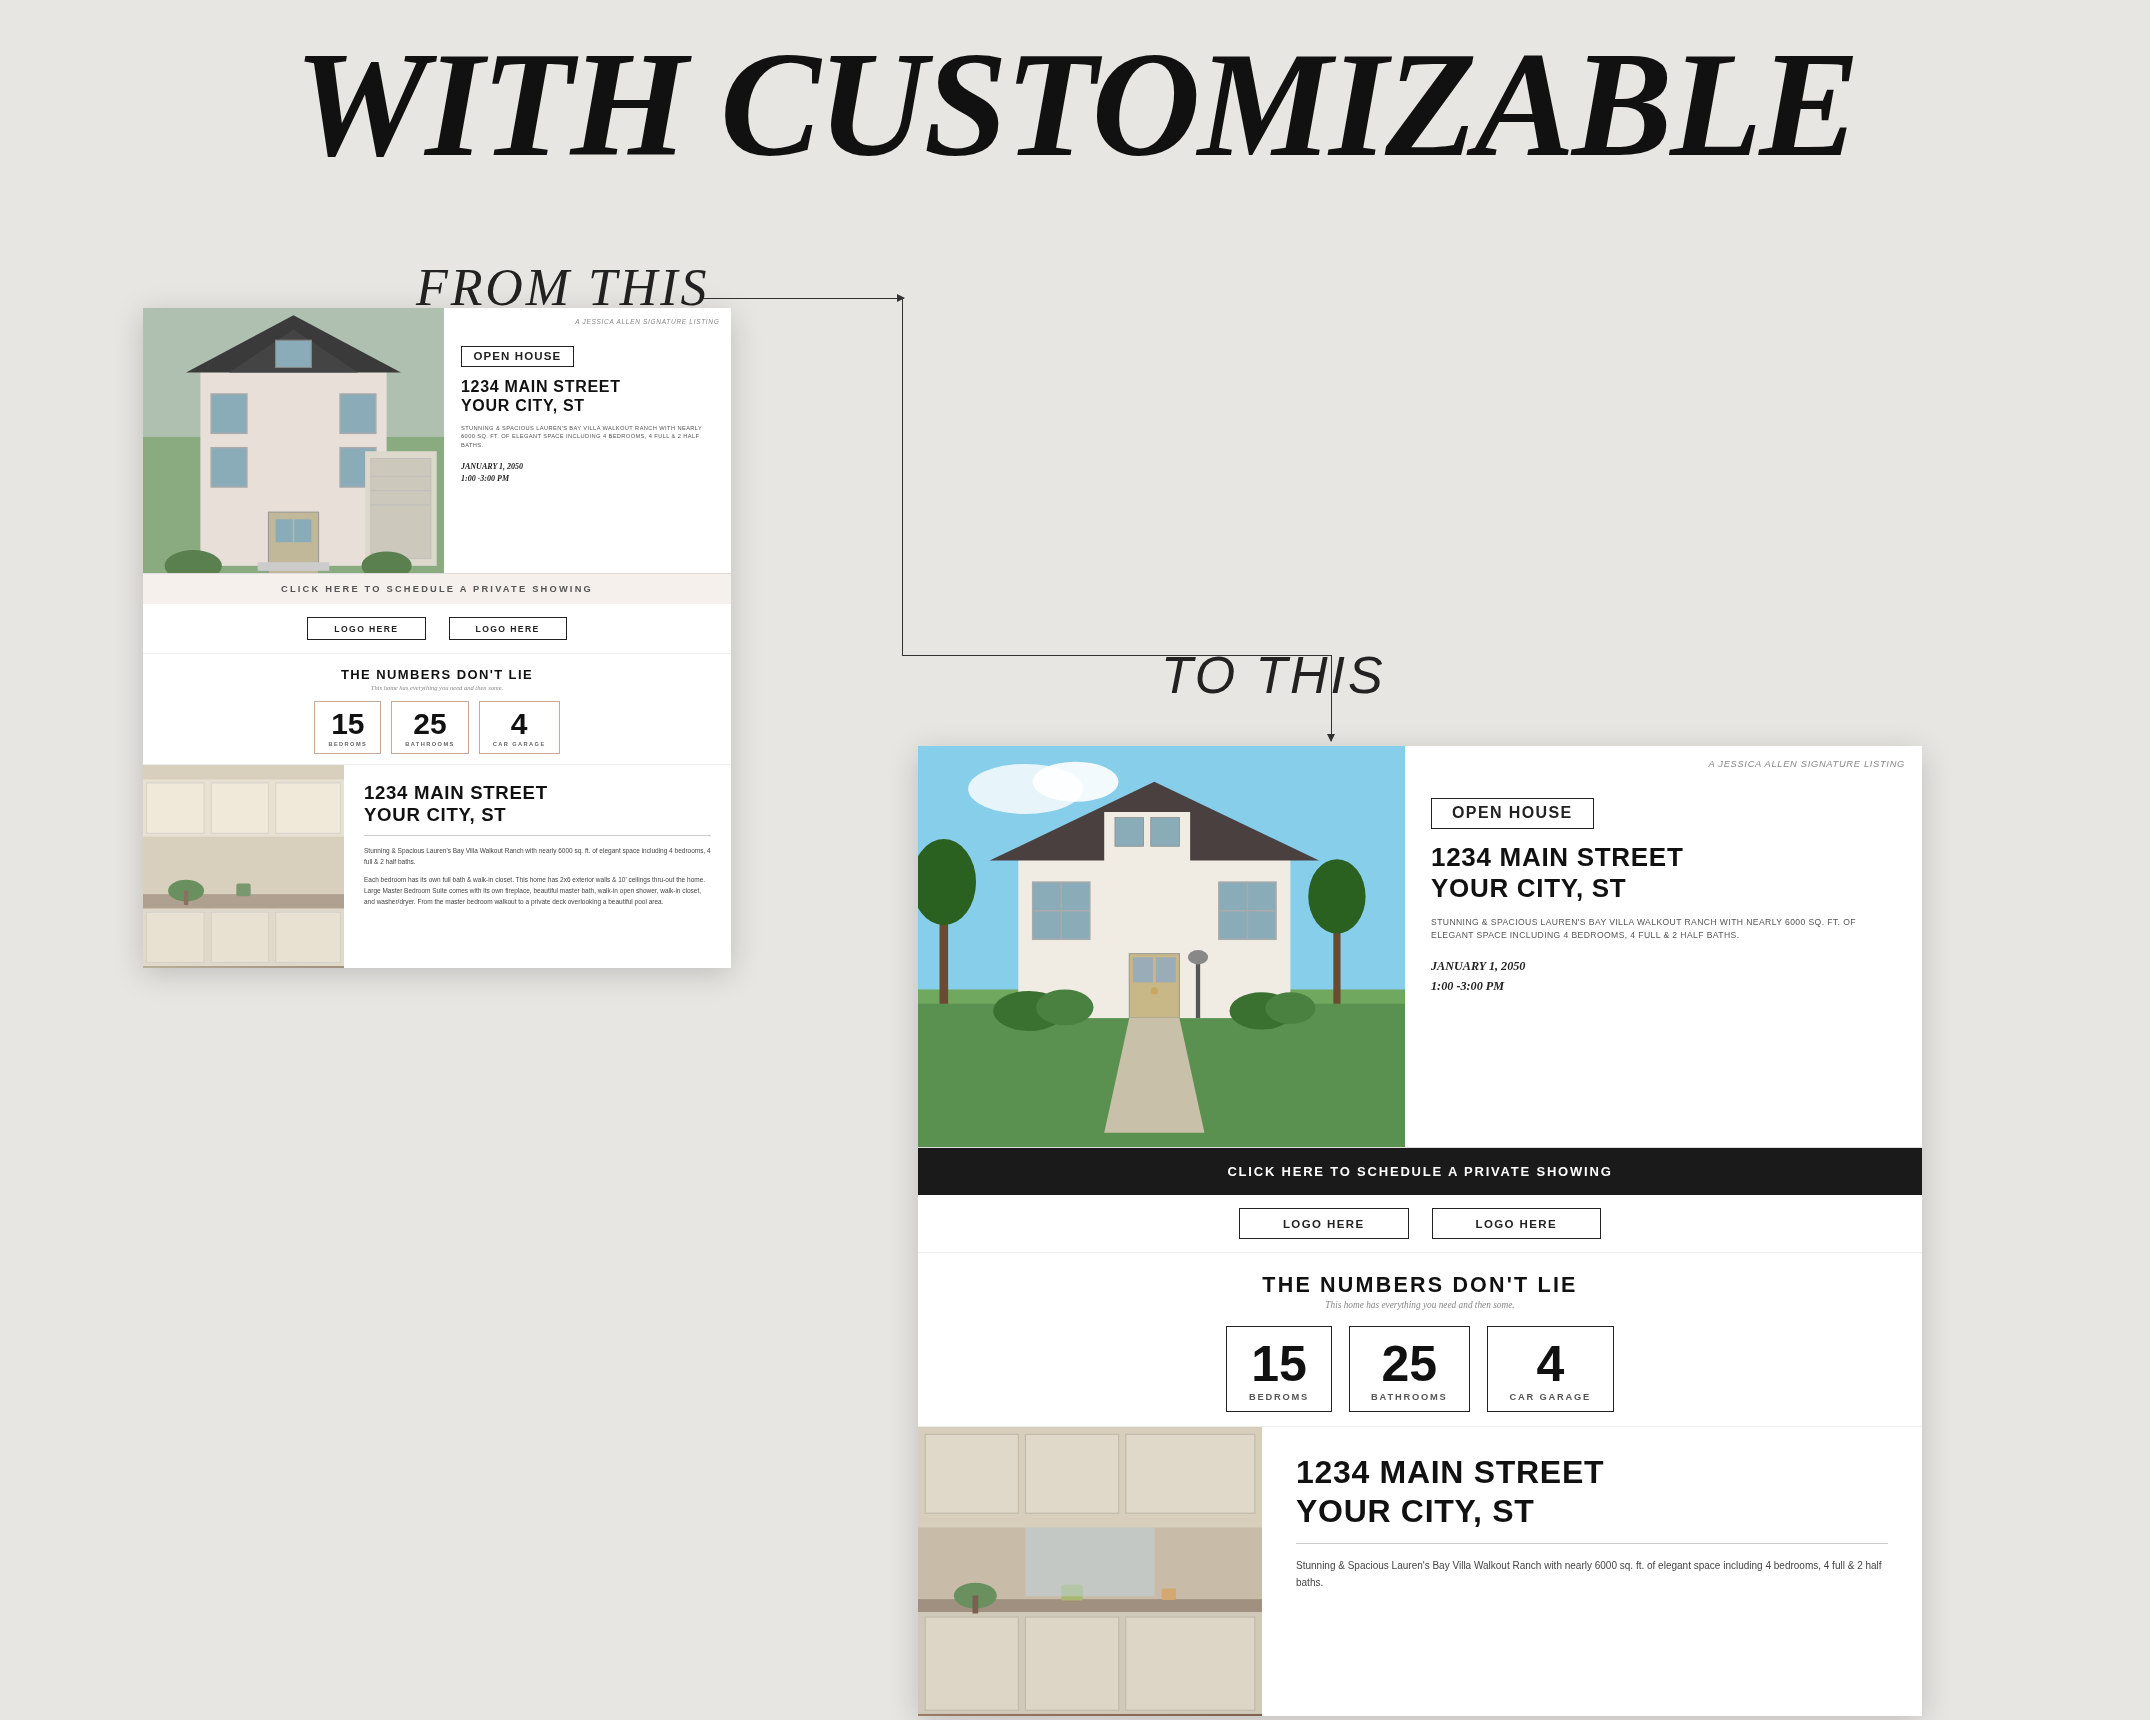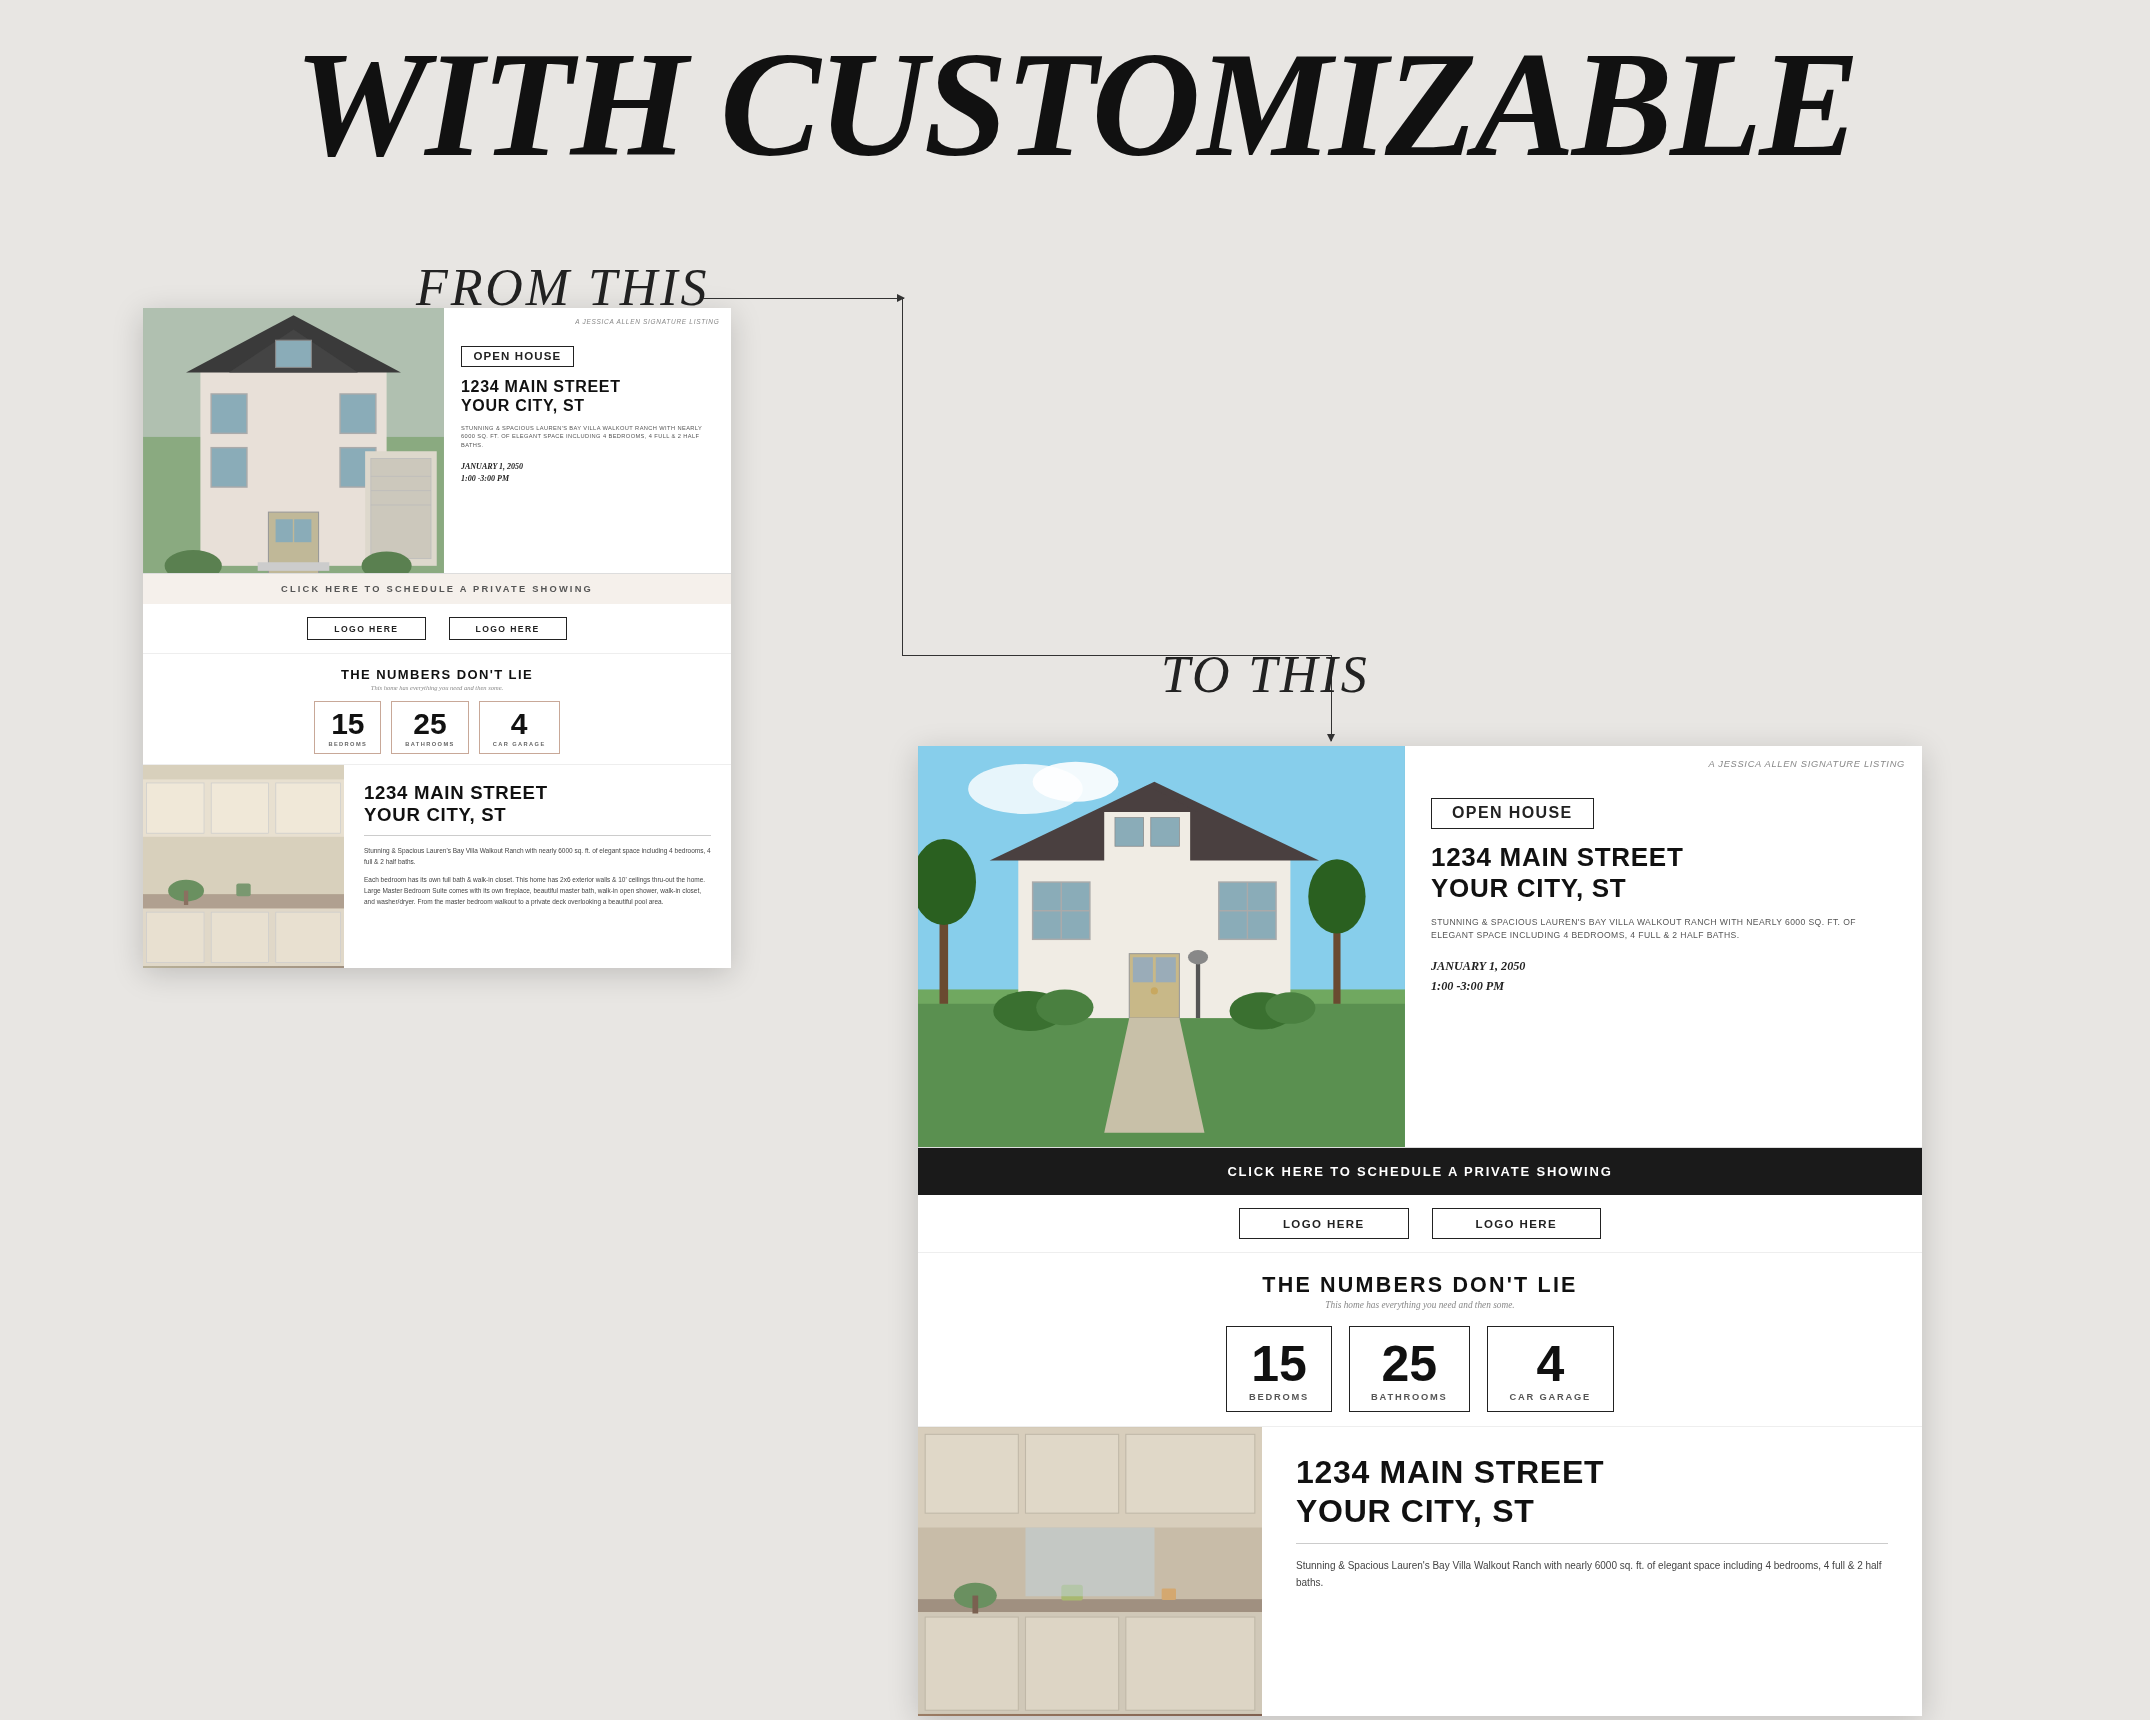--- a/index.html
+++ b/index.html
@@ -99,21 +99,21 @@
       border-left: 4.3px solid transparent;
       border-right: 4.3px solid transparent;
     }
 
     
     .to-this-label {
       position: absolute;
       top: 645px;
       left: 1161px;
       font-size: 52px;
-      font-family: Liberation Serif, serif;
+      font-family: Liberation Sans, sans-serif;
       font-style: italic;
       color: #222;
       letter-spacing: 2.9px;
     }
 
     
     .flyer-left {
       position: absolute;
       top: 308px;
       left: 143px;

